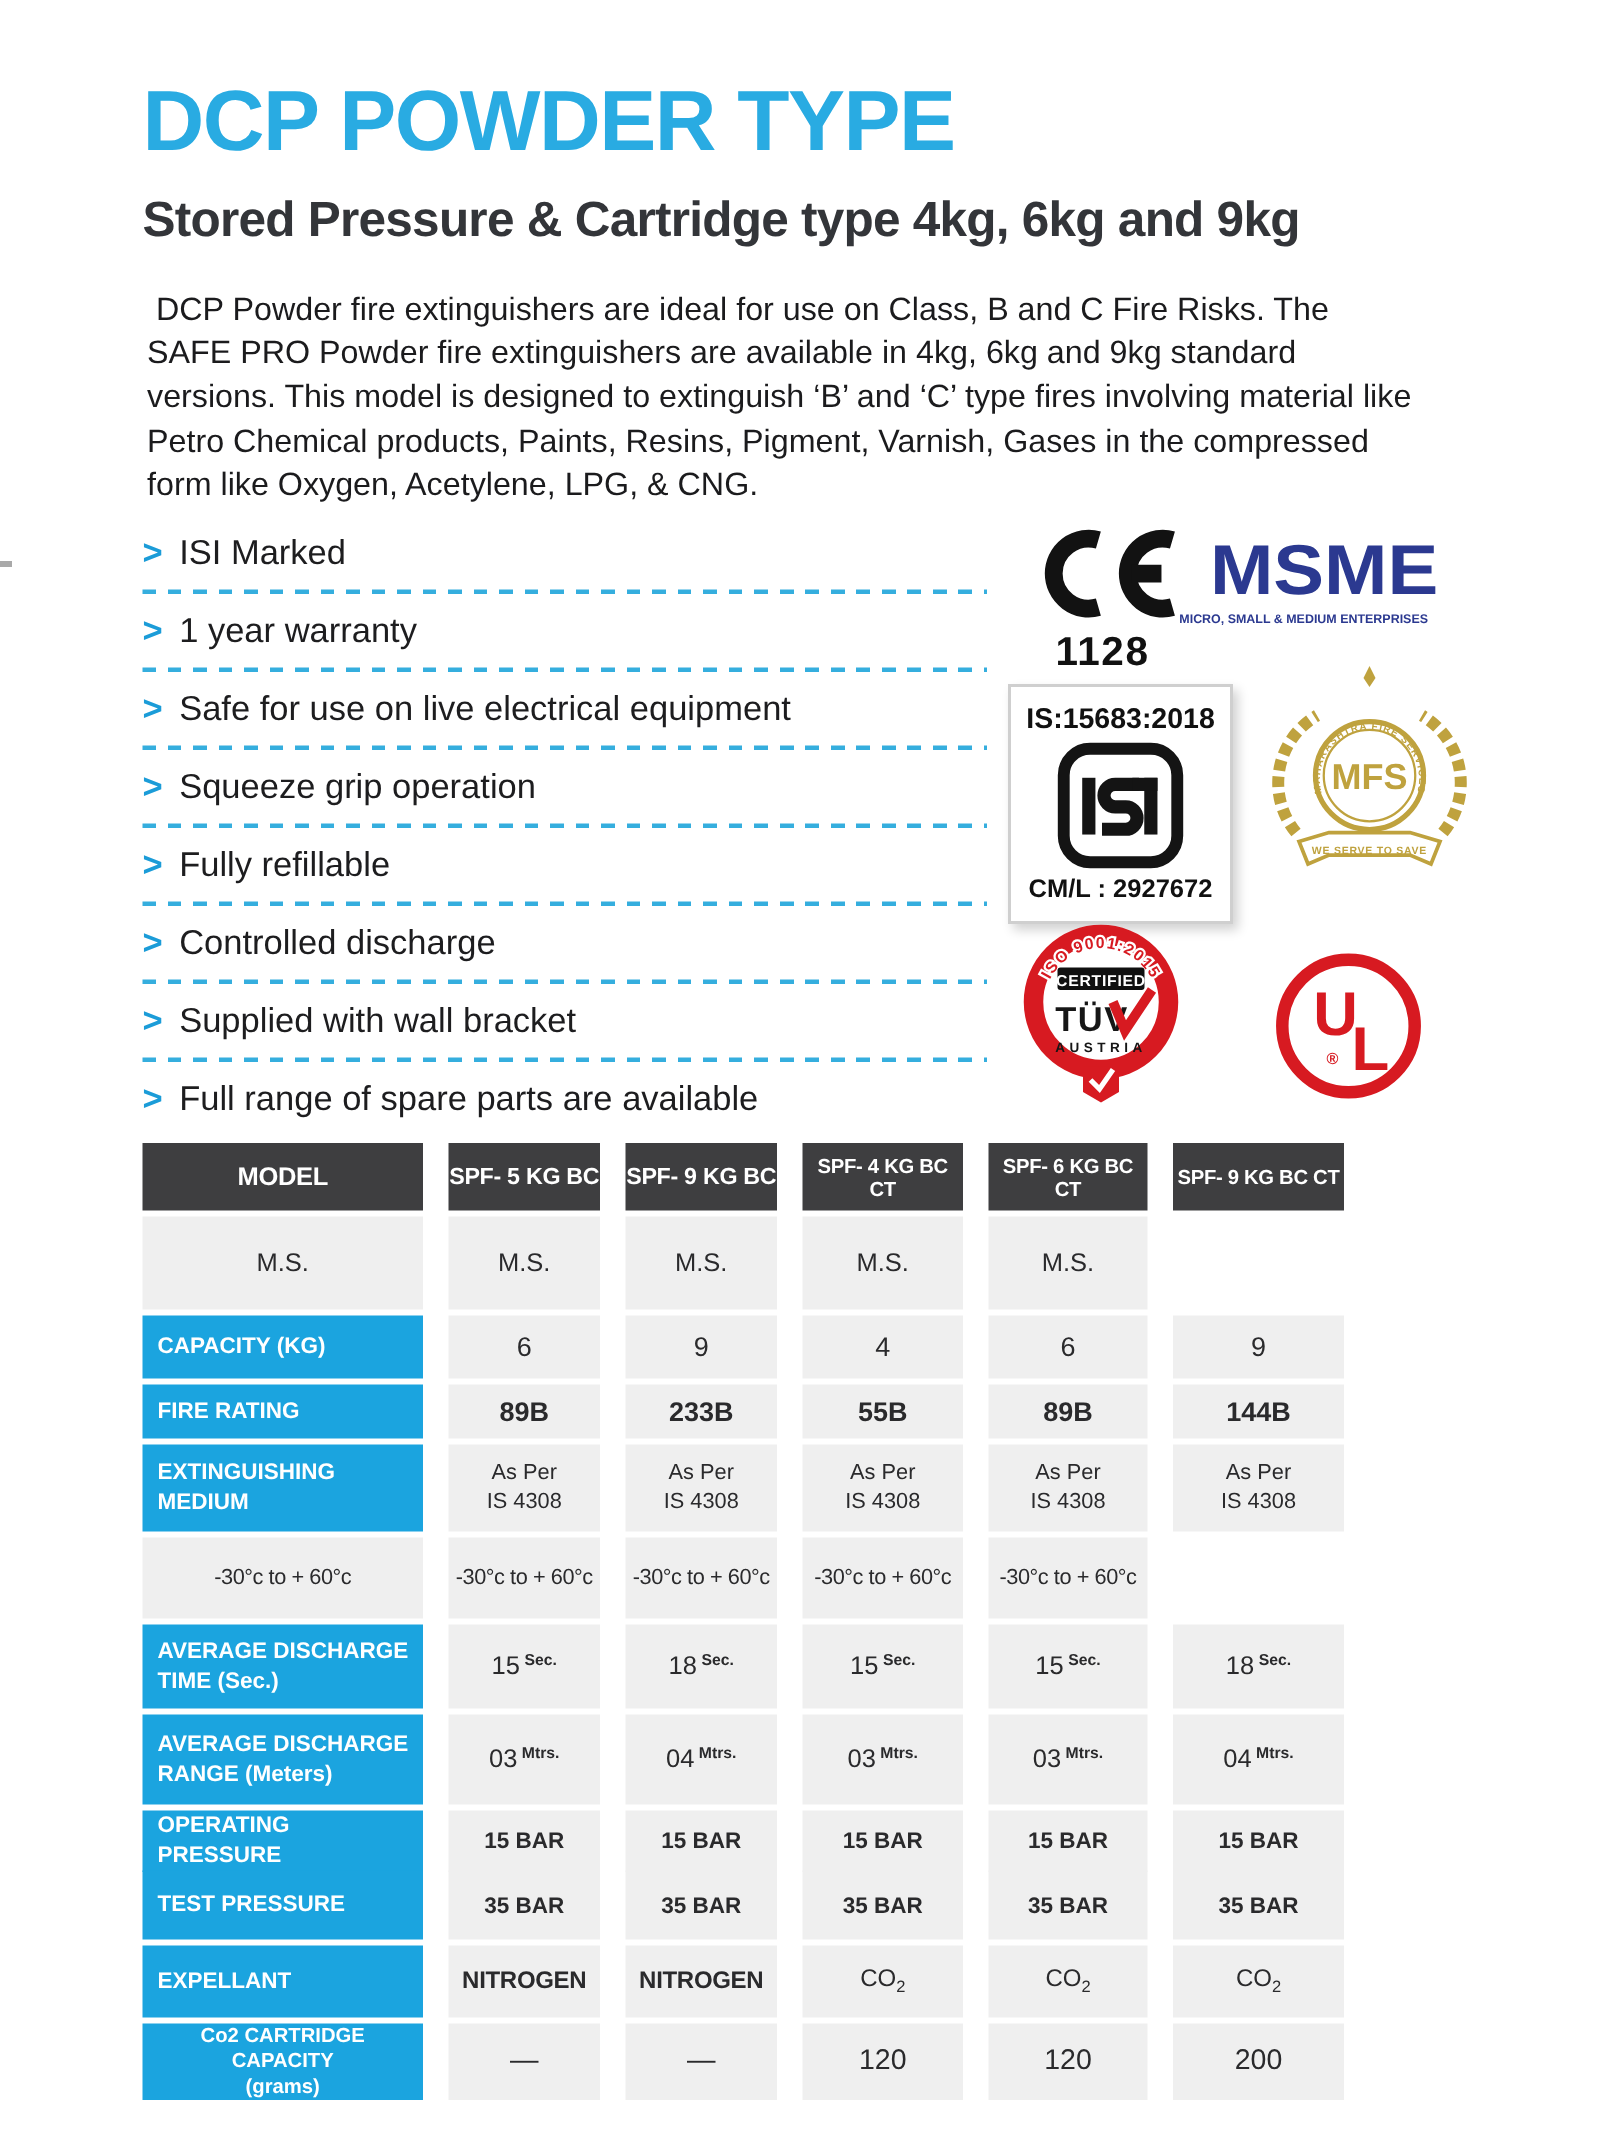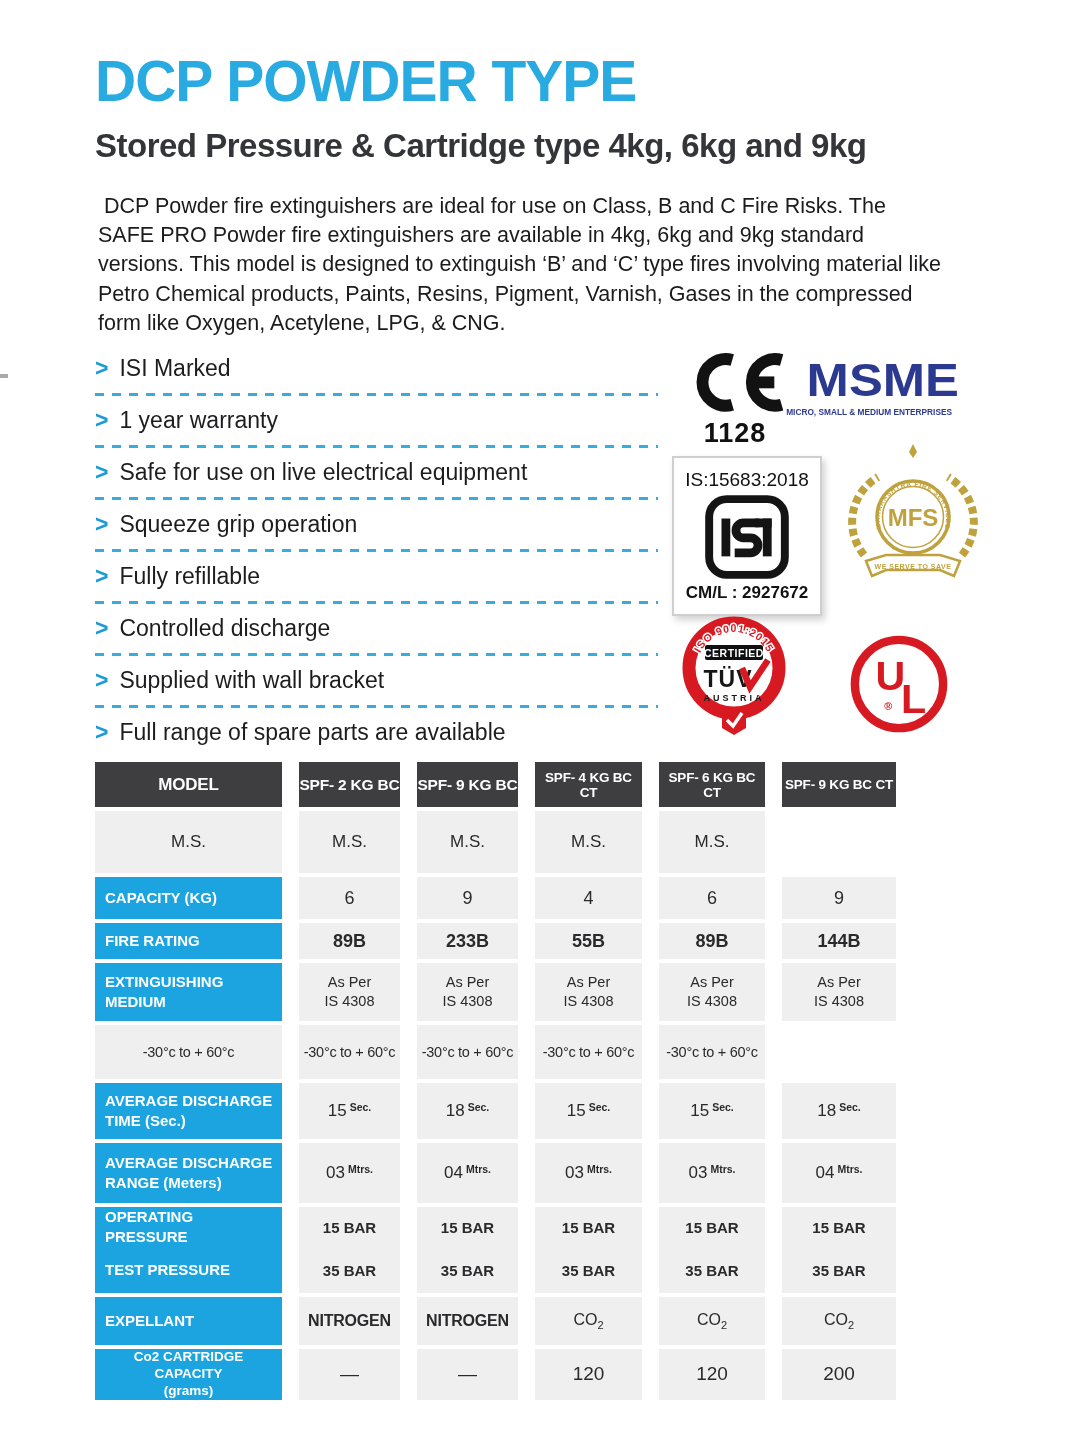--- a/index.html
+++ b/index.html
@@ -21,21 +21,21 @@
 
   
   .ce-block{left:681px;top:349px;width:108px;text-align:center;}
   .ce-number{font-size:27px;font-weight:bold;color:#111;margin-top:1px;letter-spacing:1px;}
   .msme-block{left:780px;top:358px;width:172px;text-align:right;}
   .msme-word{font-size:47px;font-weight:bold;color:#2B3990;line-height:0.95;transform:scaleX(1.08);transform-origin:center;}
   .msme-tag{font-size:8.3px;font-weight:bold;color:#2B3990;margin-top:4px;white-space:nowrap;}
   .isi-box{left:672px;top:456px;width:146px;height:156px;background:#fff;border:2px solid #cfcfcf;
            box-shadow:3px 4px 7px rgba(0,0,0,0.18);display:flex;flex-direction:column;align-items:center;
            justify-content:center;gap:2px;}
-  .isi-standard{font-size:19px;font-weight:normal;color:#111;}
+  .isi-standard{font-size:19px;font-weight:bold;color:#111;}
   .isi-license{font-size:17px;font-weight:bold;color:#111;}
   .mfs-block{left:846px;top:443px;}
   .tuv-block{left:682px;top:614px;}
   .ul-block{left:848px;top:633px;}
 
   .edge-mark{left:0;top:374px;width:8px;height:4px;background:#a9a9a9;}
 
   
   .spec-table{left:95px;top:762px;width:747px;}
   .t-row{display:grid;grid-template-columns:187px 101px 101px 107px 106px 114px;column-gap:17px;margin-bottom:4px;}
@@ -187,21 +187,21 @@
     <text x="28" y="58" font-size="42" font-weight="bold" fill="#D71A21">U</text>
     <text x="54" y="82" font-size="42" font-weight="bold" fill="#D71A21">L</text>
     <text x="37" y="78" font-size="11" font-weight="bold" fill="#D71A21">®</text>
   </svg>
 </div>
 
 <div class="abs spec-table">
 
   <div class="t-row r-hd">
     <div class="hd model">MODEL</div>
-    <div class="hd">SPF- 2 KG BC</div>
+    <div class="hd">SPF- 5 KG BC</div>
     <div class="hd">SPF- 9 KG BC</div>
     <div class="hd small">SPF- 4 KG BC CT</div>
     <div class="hd small">SPF- 6 KG BC CT</div>
     <div class="hd small">SPF- 9 KG BC CT</div>
   </div>
 
   <div class="t-row r1">
     <div class="cell v-ms">M.S.</div>
     <div class="cell v-ms">M.S.</div>
     <div class="cell v-ms">M.S.</div>

